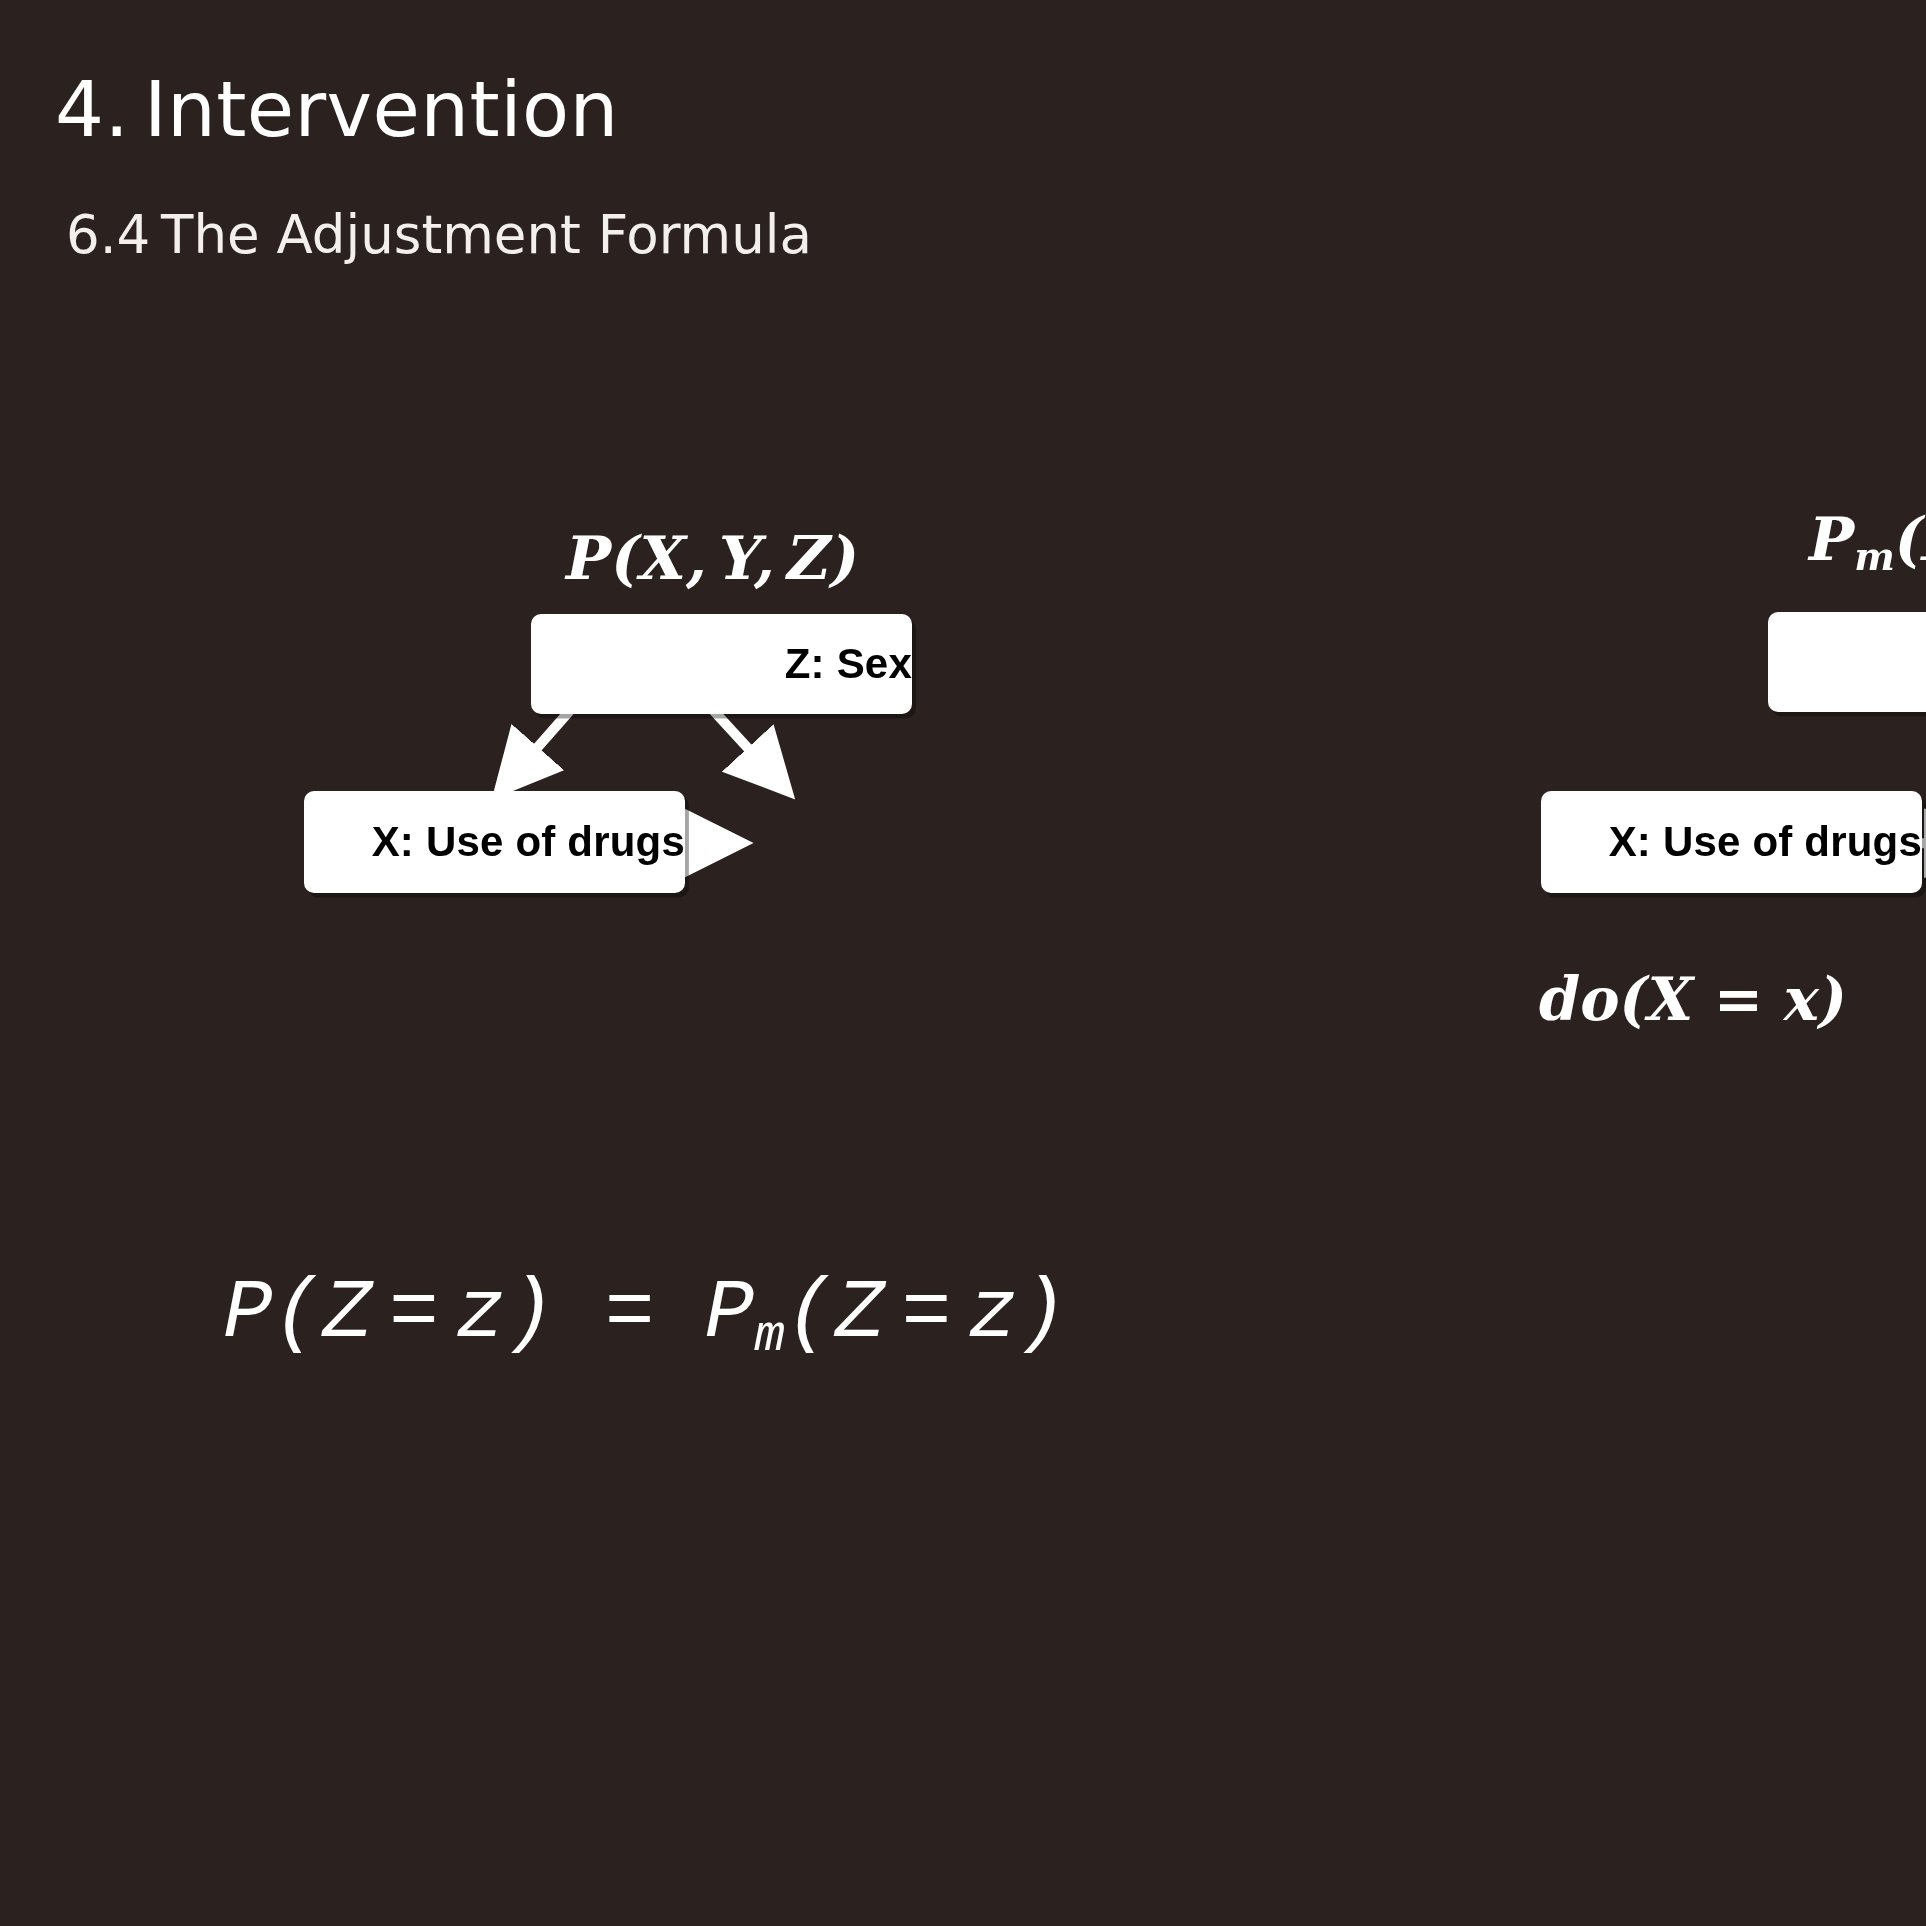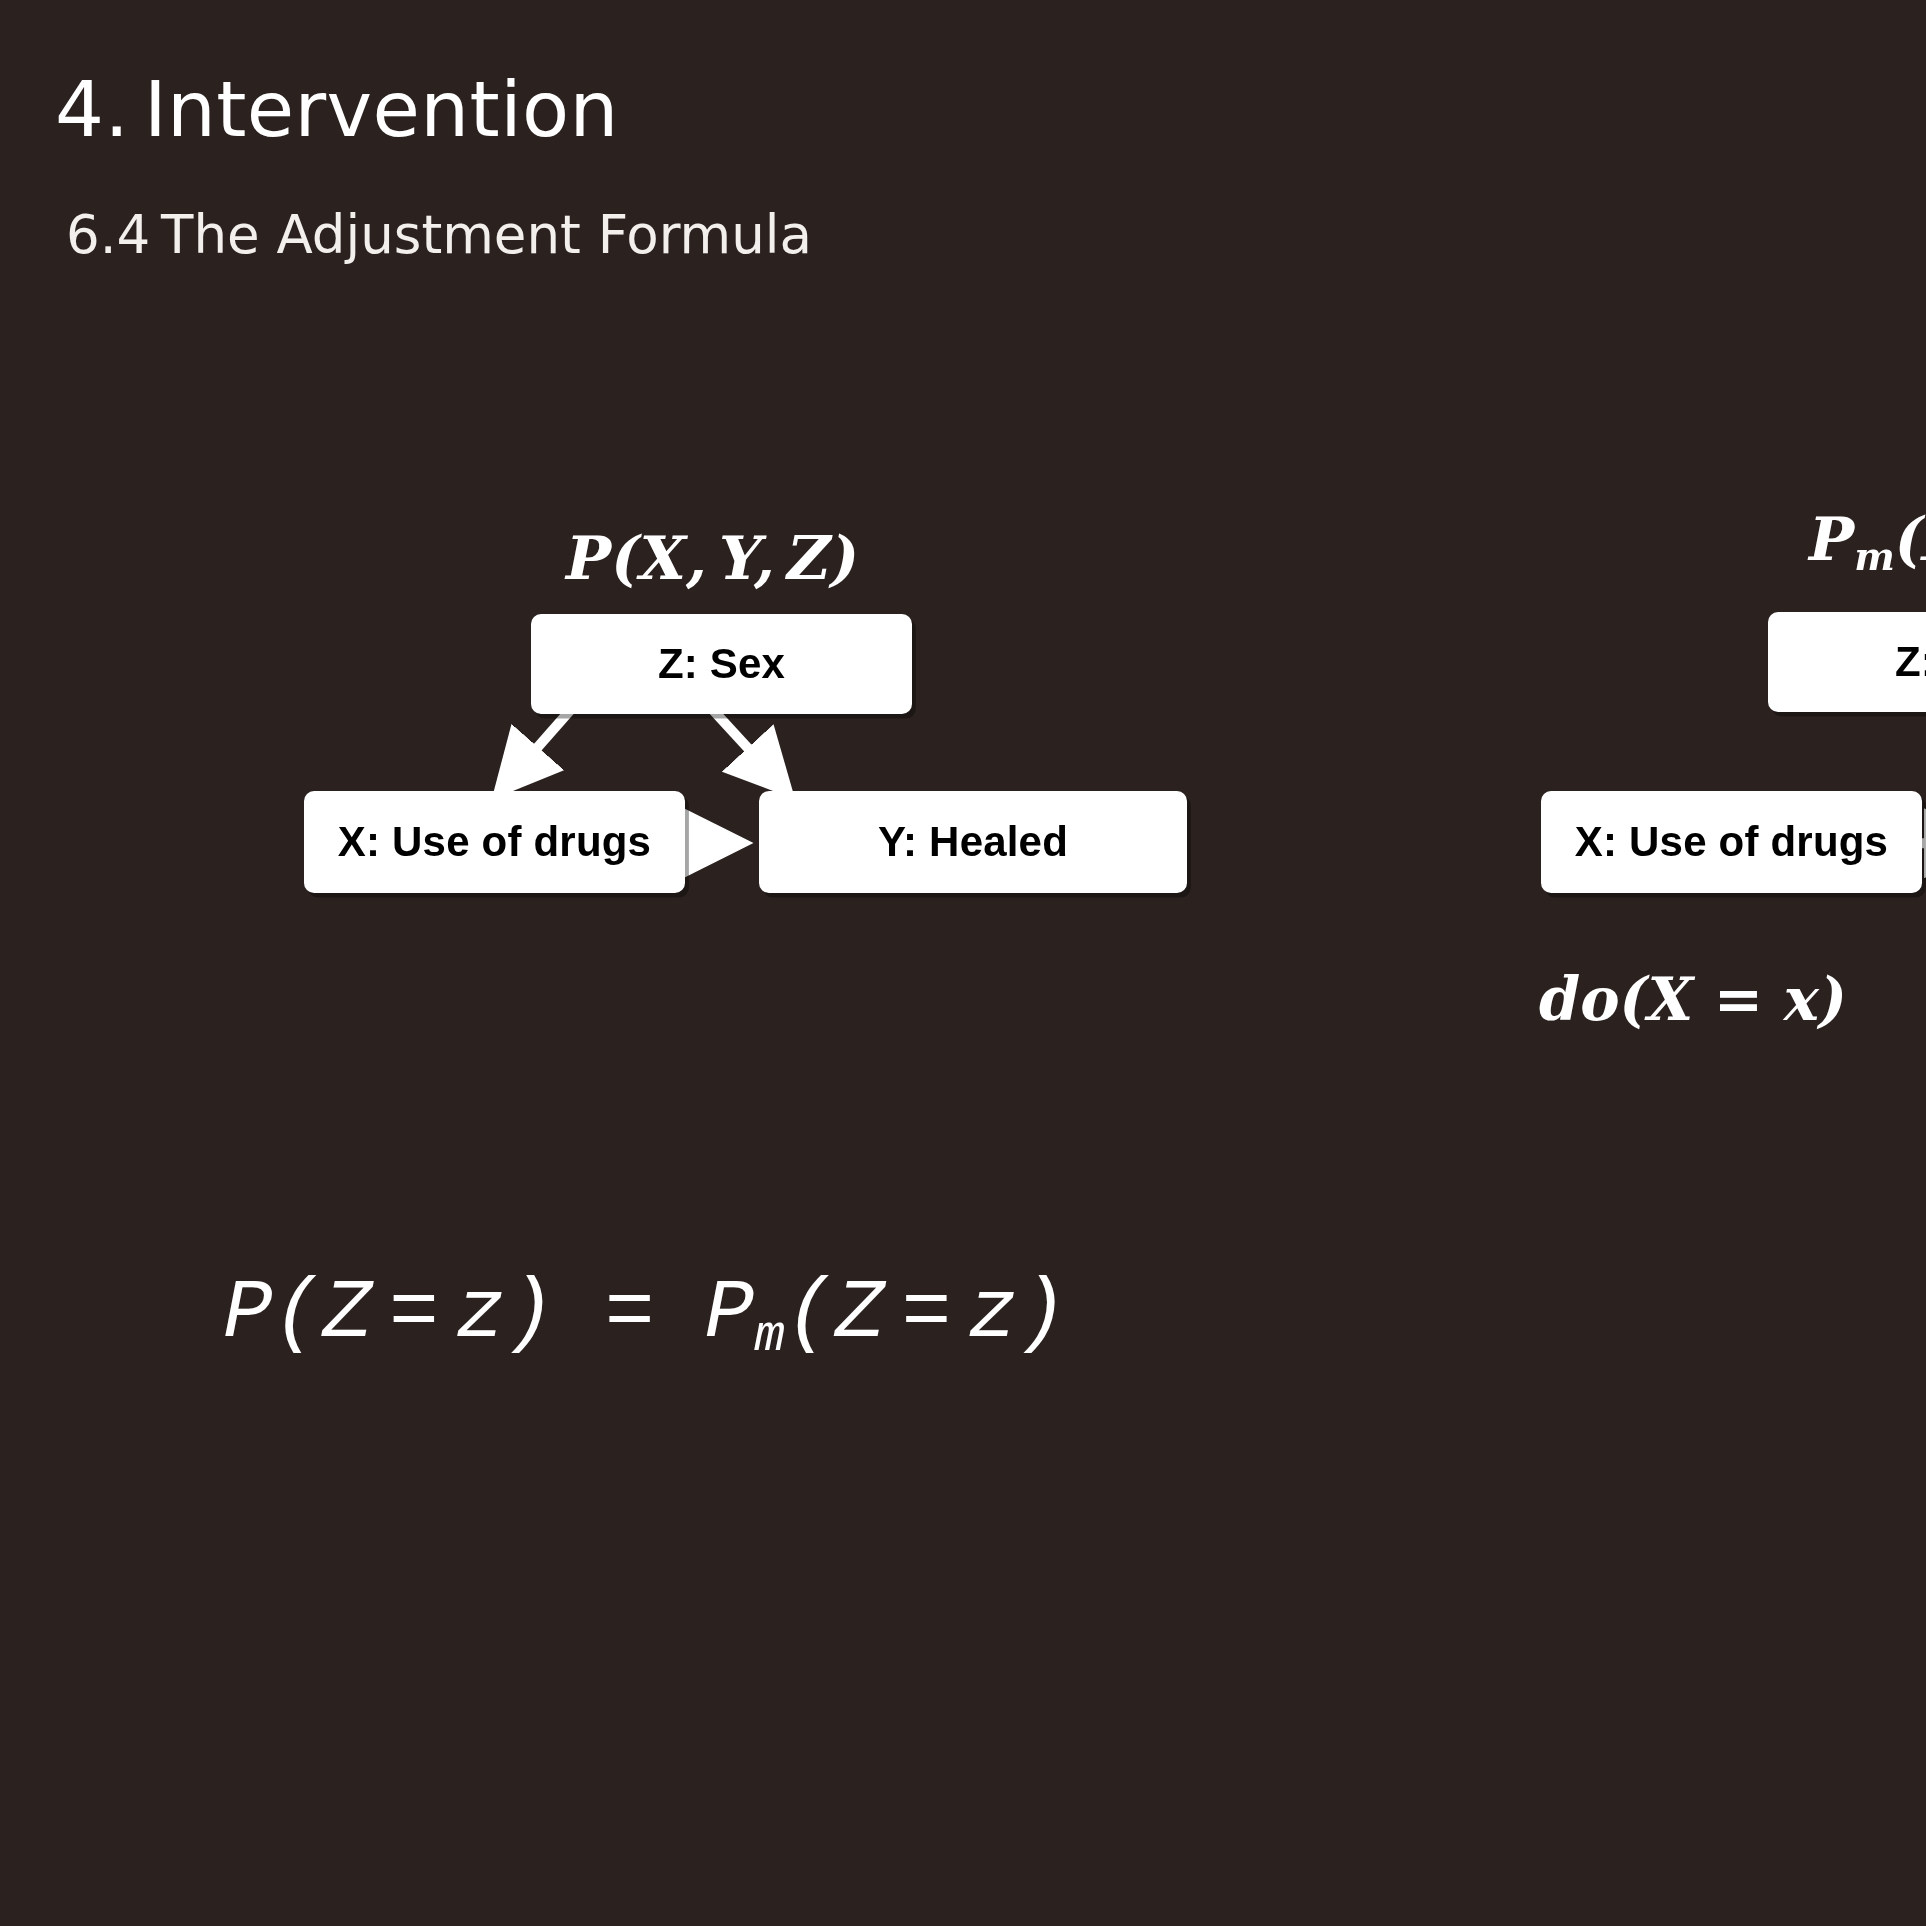--- a/index.html
+++ b/index.html
@@ -58,21 +58,21 @@
   }
 
   .node {
     position: absolute;
     background: #ffffff;
     color: #000000;
     border-radius: 10px;
     box-shadow: 3.9px 4.6px 0 rgba(0,0,0,0.35);
     display: flex;
     align-items: center;
-    justify-content: center;
+    justify-content: flex-end;
     font-family: "Liberation Sans", sans-serif;
     font-weight: bold;
     font-size: 42px;
     letter-spacing: 0.2px;
     white-space: nowrap;
   }
 
   .edge-svg {
     position: absolute;
     left: 0;
@@ -138,23 +138,20 @@
   </svg>
 
   <div class="node" style="left: 331px; top: 129px; width: 381px; height: 100px;">
     <span>Z: Sex</span>
   </div>
 
   <div class="node" style="left: 104px; top: 306px; width: 381px; height: 102px;">
     <span>X: Use of drugs</span>
   </div>
 
-  <div class="node" style="left: 559px; top: 306px; width: 428px; height: 102px;">
-    <span>Y: Healed</span>
-  </div>
 </div>
 
 <div class="diagram dg-right">
 
   <div class="dg-caption" style="left: 376px; top: 19px;">
     <i>P</i><sub style="font-size:0.64em; vertical-align:-0.25em;"><i>m</i></sub>(<i>X</i>, , )
   </div>
 
   <svg class="edge-svg" width="1194" height="655" viewBox="0 0 3100 1700">
     <defs>

